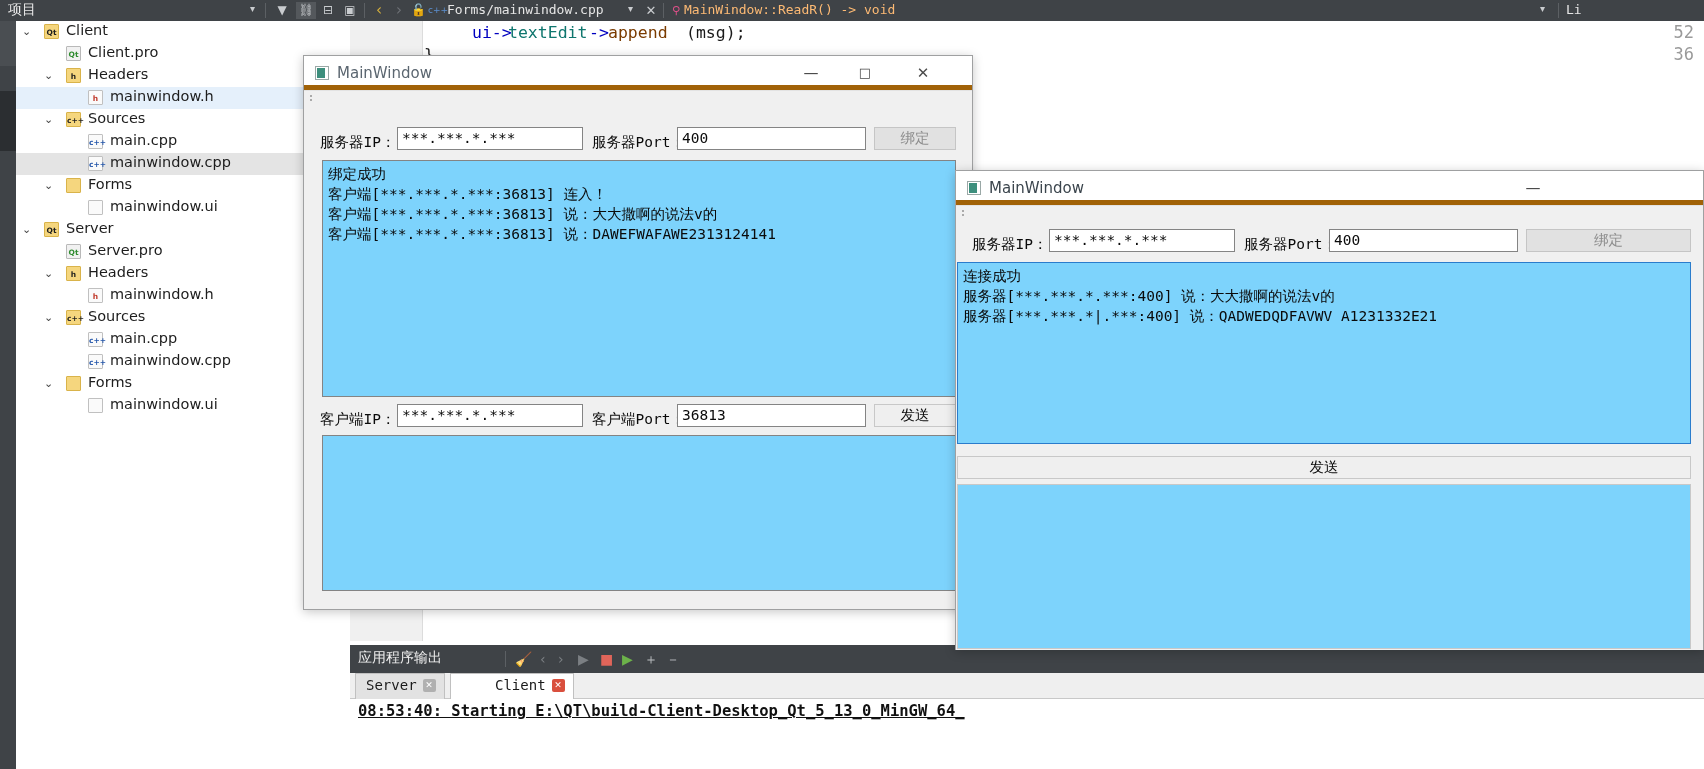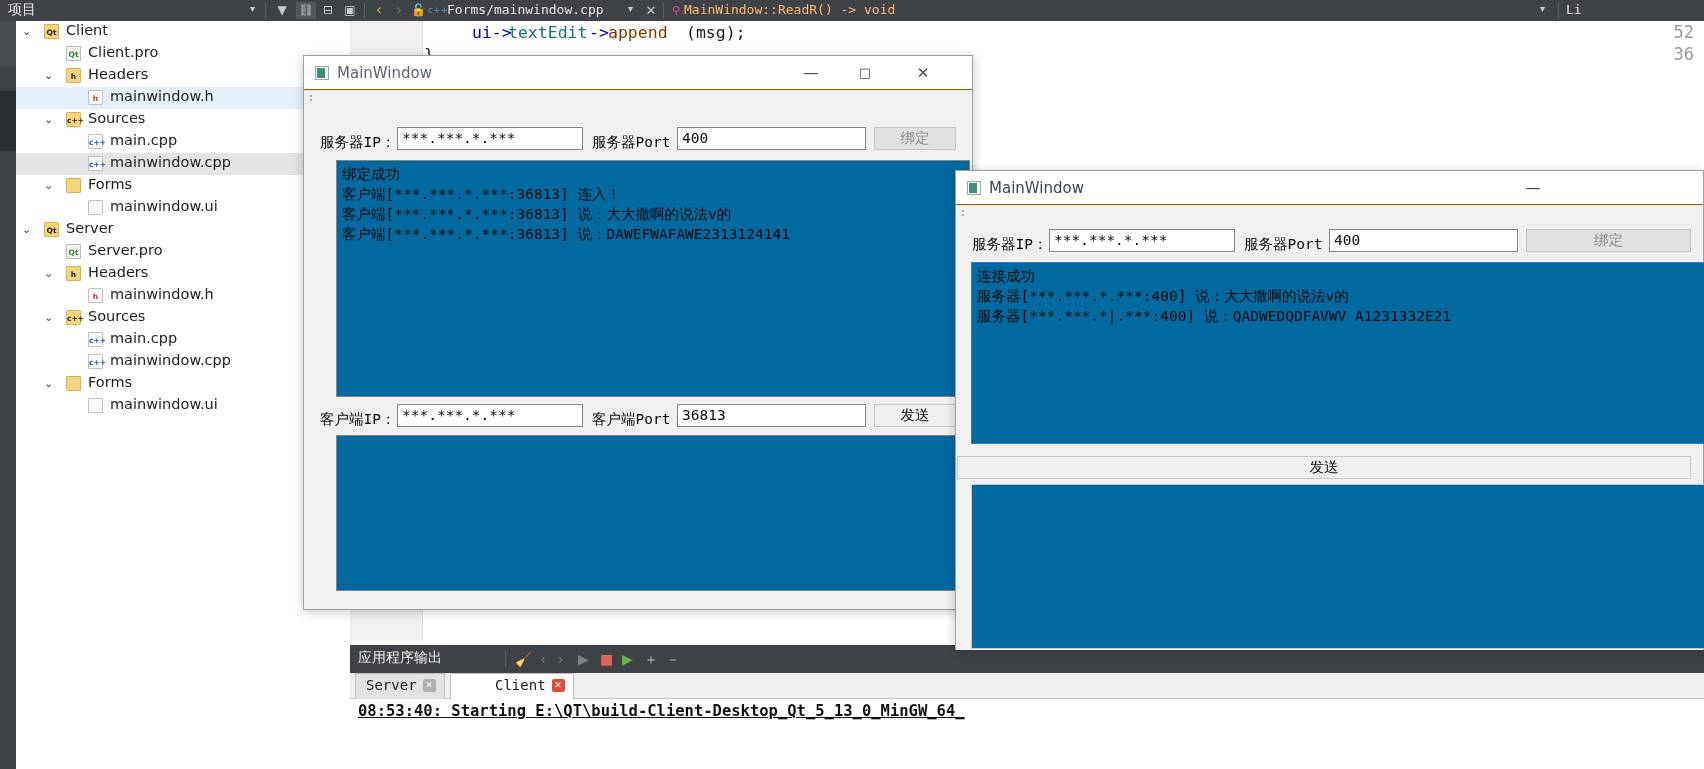--- a/index.html
+++ b/index.html
@@ -143,21 +143,21 @@
   }
 
   
   .qtwin {
     position: absolute; background: #f0f0f0;
     border: 1px solid #9fa0a1;
     box-shadow: 0 2px 10px rgba(0,0,0,0.22);
   }
   .qt-title {
     position: absolute; left: 0; top: 0; height: 34px; width: 100%;
-    background: #ffffff; border-bottom: 1px solid #a16207;
+    background: #ffffff; border-bottom: 5px solid #a16207;
   }
   .qt-appicon {
     position: absolute; left: 11px; top: 10px; width: 14px; height: 14px;
     background: #ffffff; border: 1px solid #9aa8a6;
   }
   .qt-appicon i {
     position: absolute; left: 1px; top: 1px; width: 8px; height: 10px;
     background: #3d8f7d; display: block;
   }
   .qt-titletext {
@@ -190,23 +190,22 @@
     font-family: "DejaVu Sans Mono", monospace;
     padding: 2px 4px; line-height: 17px;
   }
   .qbtn {
     position: absolute; background: #e1e1e1; border: 1px solid #c5c5c5;
     font-size: 14.5px; color: #8c8c8c; text-align: center;
     font-family: "DejaVu Sans", sans-serif;
   }
   .qbtn.enabled { color: #0a0a0a; background: #efefef; border: 1px solid #c8c8c8; }
   .qtext {
-    position: absolute; background: #0369a1; border: 1px solid #848484;
+    position: absolute; background: #7dd3fc; border: 1px solid #848484;
     overflow: hidden;
-    margin-left: 14px;
   }
   .qtext.focus { border: 1px solid #2a7ccc; }
   .qtext .tline {
     position: absolute; left: 5px; font-size: 14.5px; color: #0a0a0a;
     font-family: "DejaVu Sans Mono", monospace; white-space: nowrap;
   }
 </style>
 </head>
 <body>
 

